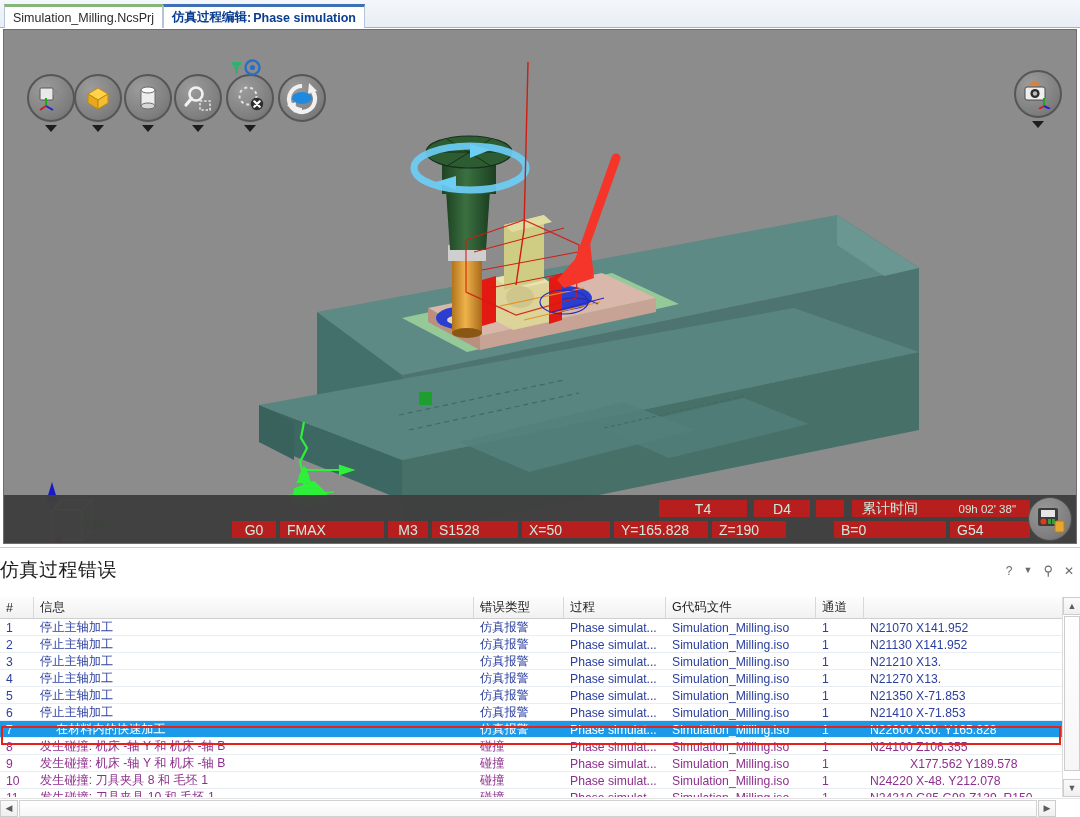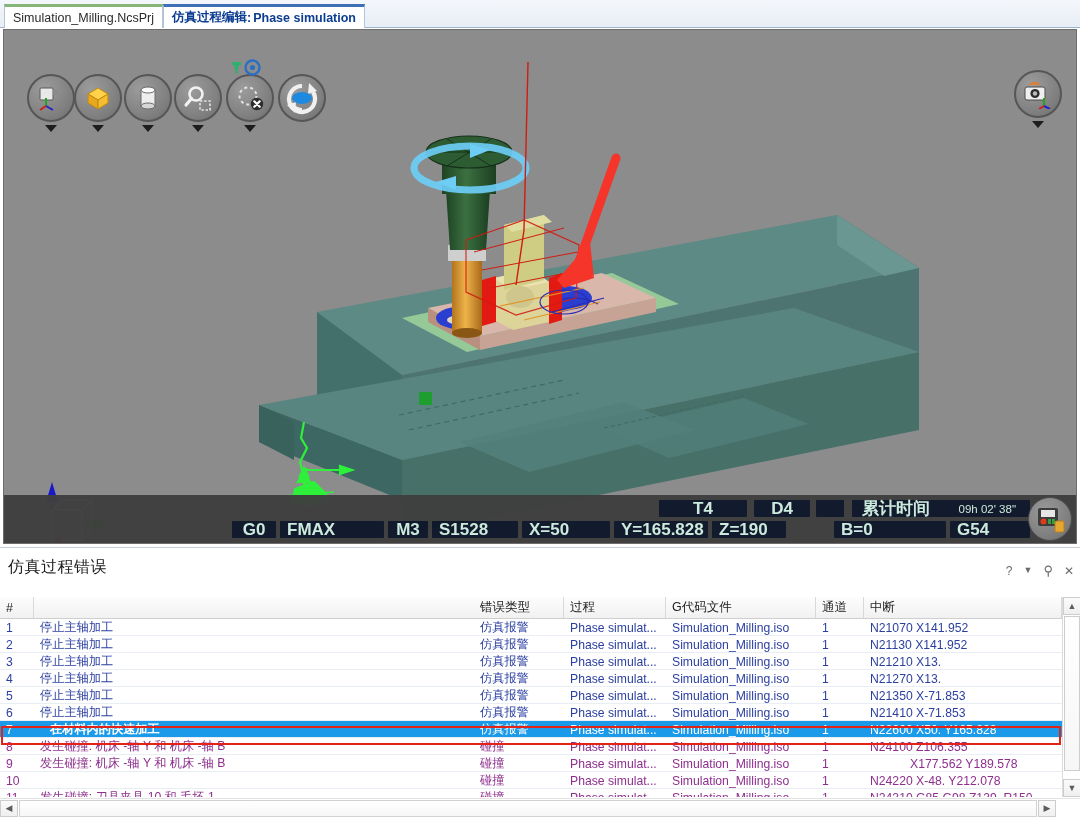--- a/index.html
+++ b/index.html
@@ -72,51 +72,50 @@
   }
 
   
   #vp-status {
     position: absolute; left: 0; bottom: 0;
     width: 1074px; height: 48px;
     background: #3f3f3f; opacity: 0.97;
   }
   .sfield {
     position: absolute;
-    background: #0f172a;
+    background: #b91c1c;
     color: #cfeee0;
-    font-size: 17px;
+    font-size: 14px;
     font-family: "Liberation Sans", sans-serif;
     display: flex; align-items: center;
     padding-left: 7px;
     height: 17px;
     border-radius: 1px;
     white-space: nowrap;
-    font-weight: bold;
   }
   .sfield.center { justify-content: center; padding-left: 0; }
   #machine-badge {
     position:absolute; right: 6px; bottom: 2px;
     width: 44px; height: 44px; border-radius: 50%;
     background: radial-gradient(circle at 36% 30%, #9a9a9a, #7c7c7c 70%, #636363 100%);
     border: 1px solid #4e4e4e;
     display:flex; align-items:center; justify-content:center;
     cursor:pointer;
   }
 
   
   #panel {
     position: absolute; left: 0; top: 547px;
     width: 1080px; height: 270px;
     background: #ffffff;
     border-top: 1px solid #c7ced8;
   }
   #panel-title {
-    position: absolute; left: 8px; top: 9px;
-    font-size: 16px; color: #1b1b1b;
+    position: absolute; left: 0; top: 9px;
+    font-size: 19px; color: #1b1b1b;
     letter-spacing: 0.5px;
   }
   #panel-ctrls {
     position: absolute; right: 6px; top: 16px;
     display: flex; gap: 11px; align-items: center;
     color: #6b6b6b; font-size: 12px;
   }
   #panel-ctrls span { cursor: pointer; line-height: 1; }
 
   
@@ -457,25 +456,25 @@
   <div id="panel-ctrls">
     <span>?</span>
     <span style="font-size:9px;">▼</span>
     <span style="font-size:13px;">⚲</span>
     <span>✕</span>
   </div>
 
   <div id="tbl-wrap">
     <div id="thead">
         <div class="th" style="left: 0px; width: 34px;">#</div>
+        <div class="th" style="left: 34px; width: 440px;">信息</div>
         <div class="th" style="left: 474px; width: 90px;">错误类型</div>
         <div class="th" style="left: 564px; width: 102px;">过程</div>
         <div class="th" style="left: 666px; width: 150px;">G代码文件</div>
         <div class="th" style="left: 816px; width: 48px;">通道</div>
-        <div class="th" style="left: 864px; width: 198px;">中断</div>
       </div>
     <div id="tbody">
         <div class="row alarm">
           <div class="cell" style="left: 0px; width: 34px;">1</div>
           <div class="cell" style="left: 34px; width: 440px;">停止主轴加工</div>
           <div class="cell" style="left: 474px; width: 90px;">仿真报警</div>
           <div class="cell" style="left: 564px; width: 102px;">Phase simulat...</div>
           <div class="cell" style="left: 666px; width: 150px;">Simulation_Milling.iso</div>
           <div class="cell" style="left: 816px; width: 48px;">1</div>
           <div class="cell" style="left: 864px; width: 198px;">N21070 X141.952</div>
@@ -520,21 +519,21 @@
           <div class="cell" style="left: 0px; width: 34px;">6</div>
           <div class="cell" style="left: 34px; width: 440px;">停止主轴加工</div>
           <div class="cell" style="left: 474px; width: 90px;">仿真报警</div>
           <div class="cell" style="left: 564px; width: 102px;">Phase simulat...</div>
           <div class="cell" style="left: 666px; width: 150px;">Simulation_Milling.iso</div>
           <div class="cell" style="left: 816px; width: 48px;">1</div>
           <div class="cell" style="left: 864px; width: 198px;">N21410 X-71.853</div>
         </div>
         <div class="row alarm sel">
           <div class="cell" style="left: 0px; width: 34px;">7</div>
-          <div class="cell" style="left: 44px; width: 440px; font-weight: bold;">在材料内的快速加工</div>
+          <div class="cell" style="left: 50px; width: 440px;">在材料内的快速加工</div>
           <div class="cell" style="left: 474px; width: 90px;">仿真报警</div>
           <div class="cell" style="left: 564px; width: 102px;">Phase simulat...</div>
           <div class="cell" style="left: 666px; width: 150px;">Simulation_Milling.iso</div>
           <div class="cell" style="left: 816px; width: 48px;">1</div>
           <div class="cell" style="left: 864px; width: 198px;">N22600 X50. Y165.828</div>
         </div>
         <div id="sel-outline" style="top: 107px;"></div>
         <div class="row collide">
           <div class="cell" style="left: 0px; width: 34px;">8</div>
           <div class="cell" style="left: 34px; width: 440px;">发生碰撞: 机床 -轴 Y 和 机床 -轴 B</div>
@@ -548,20 +547,21 @@
           <div class="cell" style="left: 0px; width: 34px;">9</div>
           <div class="cell" style="left: 34px; width: 440px;">发生碰撞: 机床 -轴 Y 和 机床 -轴 B</div>
           <div class="cell" style="left: 474px; width: 90px;">碰撞</div>
           <div class="cell" style="left: 564px; width: 102px;">Phase simulat...</div>
           <div class="cell" style="left: 666px; width: 150px;">Simulation_Milling.iso</div>
           <div class="cell" style="left: 816px; width: 48px;">1</div>
           <div class="cell" style="left: 904px; width: 198px;">X177.562 Y189.578</div>
         </div>
         <div class="row collide">
           <div class="cell" style="left: 0px; width: 34px;">10</div>
+          <div class="cell" style="left: 34px; width: 440px;">发生碰撞: 刀具夹具 8 和 毛坯 1</div>
           <div class="cell" style="left: 474px; width: 90px;">碰撞</div>
           <div class="cell" style="left: 564px; width: 102px;">Phase simulat...</div>
           <div class="cell" style="left: 666px; width: 150px;">Simulation_Milling.iso</div>
           <div class="cell" style="left: 816px; width: 48px;">1</div>
           <div class="cell" style="left: 864px; width: 198px;">N24220 X-48. Y212.078</div>
         </div>
         <div class="row collide">
           <div class="cell" style="left: 0px; width: 34px;">11</div>
           <div class="cell" style="left: 34px; width: 440px;">发生碰撞: 刀具夹具 10 和 毛坯 1</div>
           <div class="cell" style="left: 474px; width: 90px;">碰撞</div>

